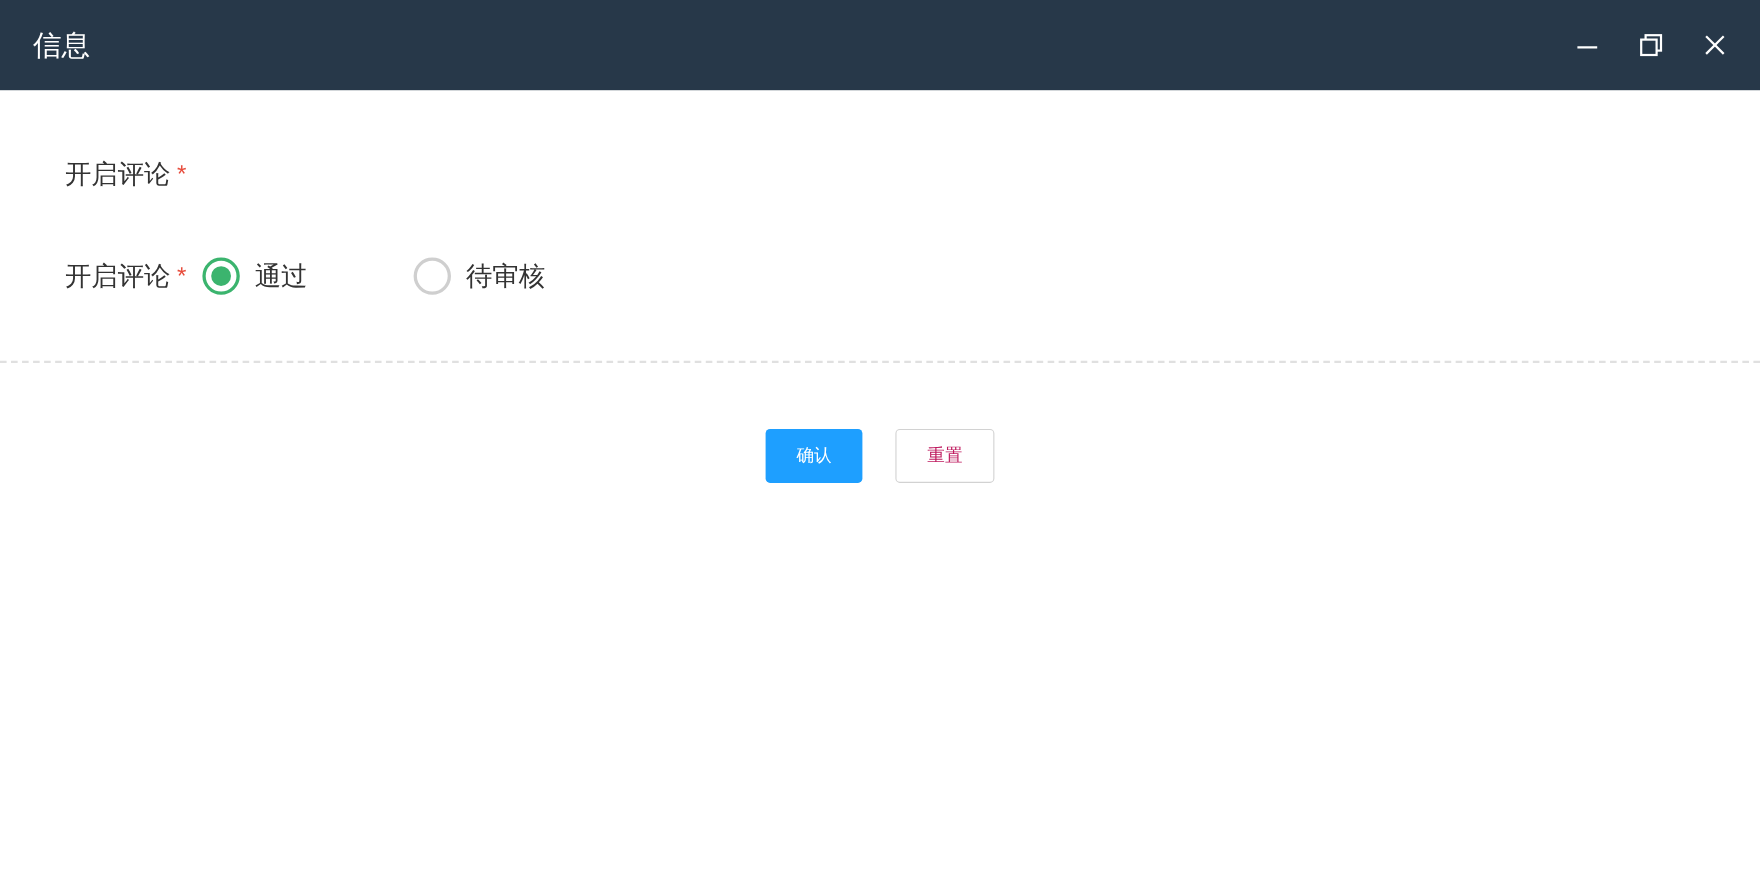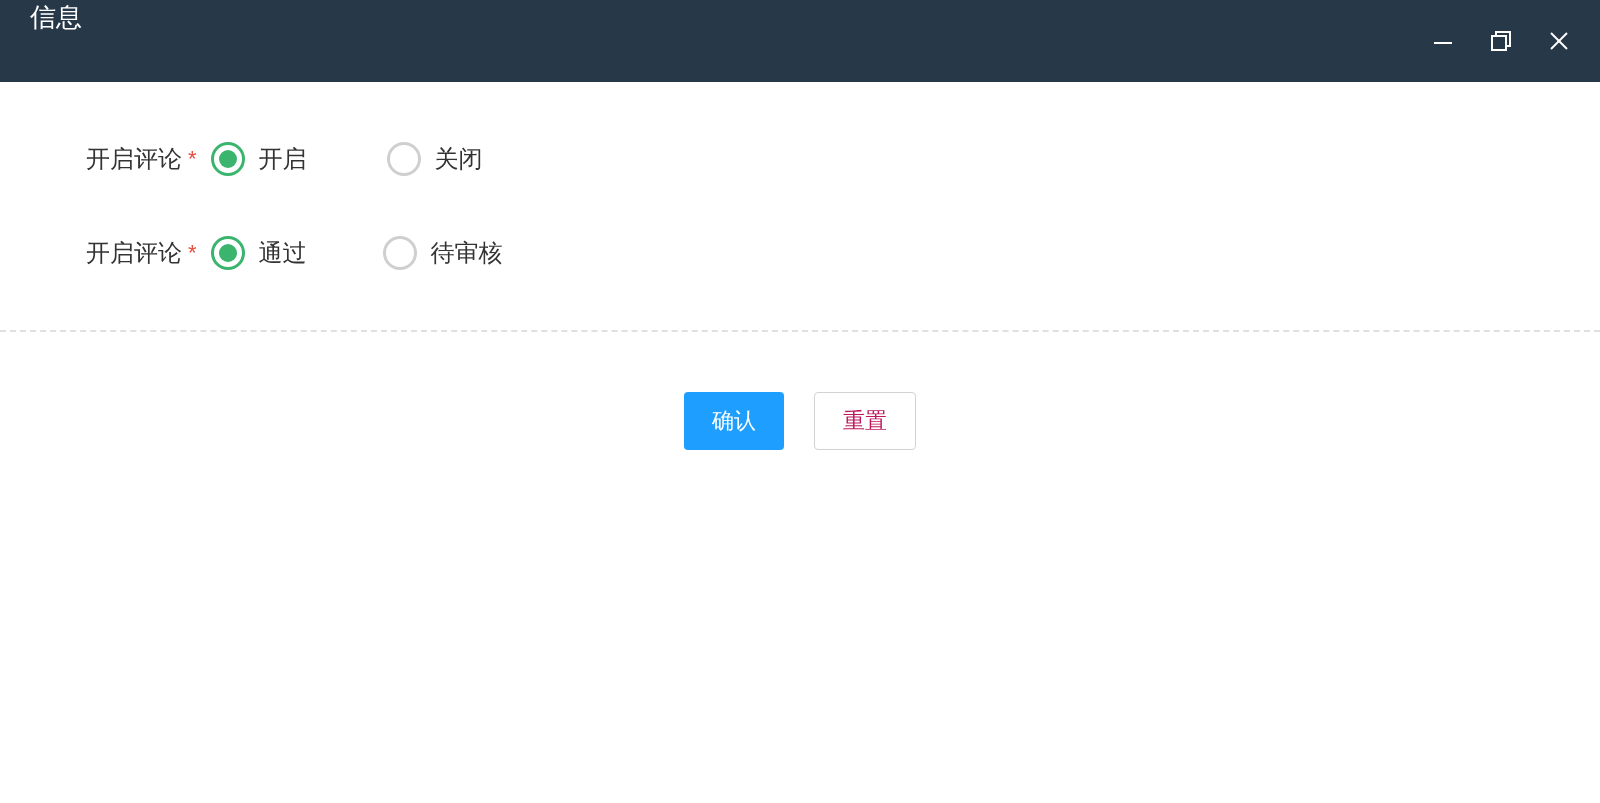--- a/index.html
+++ b/index.html
@@ -11,40 +11,41 @@
       font-family: "Microsoft YaHei", "PingFang SC", "Hiragino Sans GB", sans-serif;
       background: #ffffff;
       width: 1600px;
       height: 803px;
       overflow: hidden;
     }
     .titlebar {
       background: #273849;
       height: 82px;
       display: flex;
+      align-items: center;
       justify-content: space-between;
       padding: 0 30px;
     }
     .titlebar-title {
       color: #ffffff;
       font-size: 26px;
     }
     .titlebar-controls {
       display: flex;
       align-items: center;
       gap: 36px;
     }
     .titlebar-controls svg {
       display: block;
     }
     .win-btn {
       cursor: pointer;
     }
     .content {
-      padding: 60px 140px 0 86px;
+      padding: 60px 140px 0 59px;
     }
     .form-row {
       display: flex;
       align-items: center;
       margin-bottom: 60px;
       font-size: 24px;
       color: #333;
     }
     .form-label {
       margin-right: 6px;
@@ -94,21 +95,21 @@
       border-top: 2px dashed #e0e0e0;
       margin: 30px 0 60px 0;
     }
     .button-row {
       display: flex;
       justify-content: center;
       gap: 30px;
     }
     .btn {
       padding: 13px 28px;
-      font-size: 22px;
+      font-size: 16px;
       border-radius: 4px;
       cursor: pointer;
       font-family: inherit;
     }
     .btn-primary {
       background: #1e9fff;
       color: #ffffff;
       border: none;
     }
     .btn-default {
@@ -141,39 +142,27 @@
       </svg>
     </div>
   </div>
 </div>
 
 <div class="content">
 
   <div class="form-row">
     <span class="form-label">开启评论</span>
     <span class="required-mark">*</span>
-    <div class="radio-group">
-      <div class="radio-item" style="margin-right:80px;">
-        <div class="radio-outer selected">
-          <div class="radio-inner"></div>
-        </div>
-        <span class="radio-label">开启</span>
-      </div>
-      <div class="radio-item">
-        <div class="radio-outer unselected"></div>
-        <span class="radio-label">关闭</span>
-      </div>
-    </div>
   </div>
 
   <div class="form-row">
     <span class="form-label">开启评论</span>
     <span class="required-mark">*</span>
     <div class="radio-group">
-      <div class="radio-item" style="margin-right:76px;">
+      <div class="radio-item" style="margin-right:96px;">
         <div class="radio-outer selected">
           <div class="radio-inner"></div>
         </div>
         <span class="radio-label">通过</span>
       </div>
       <div class="radio-item">
         <div class="radio-outer unselected"></div>
         <span class="radio-label">待审核</span>
       </div>
     </div>

